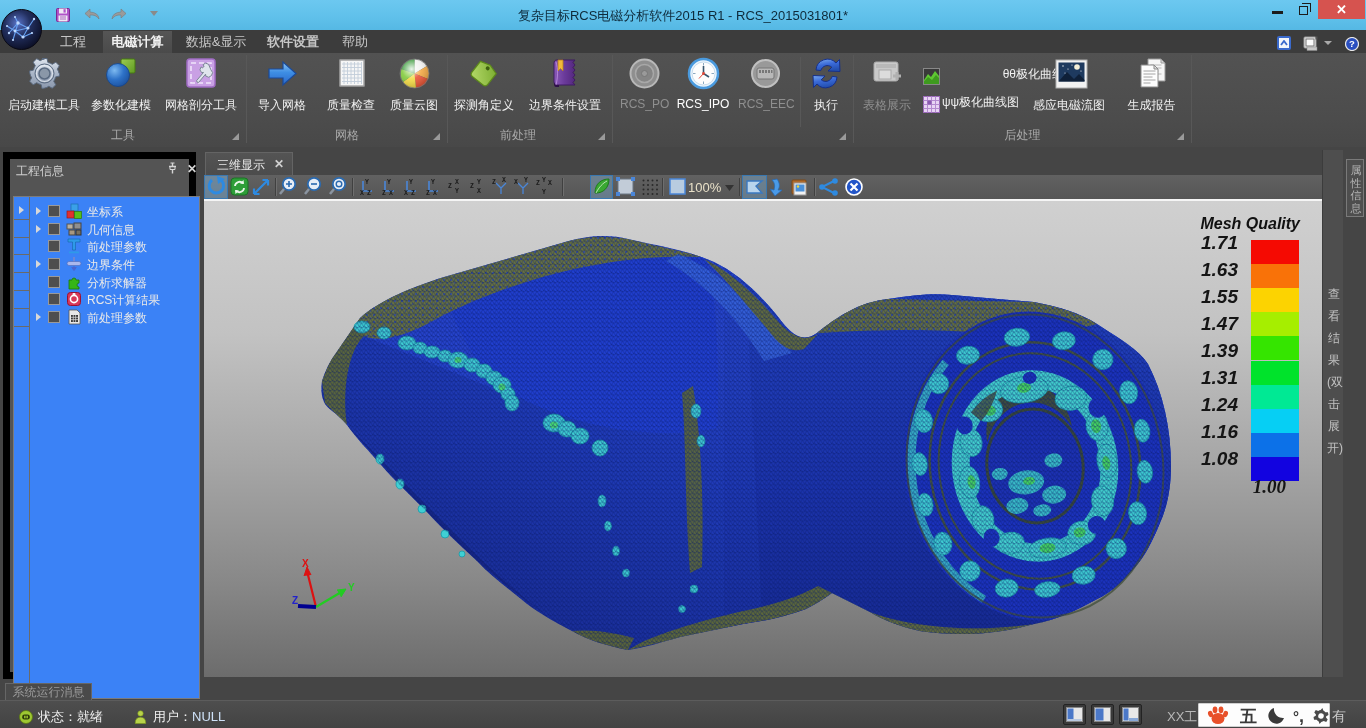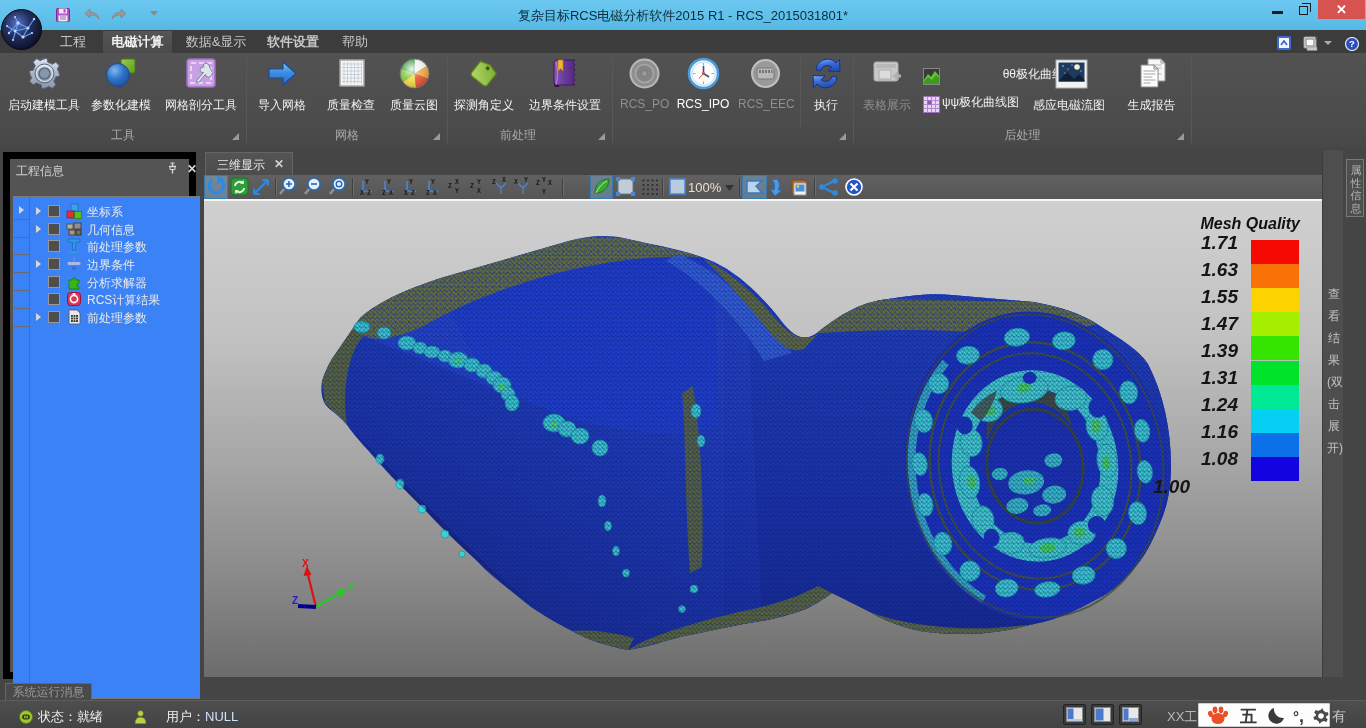--- a/index.html
+++ b/index.html
@@ -867,37 +867,37 @@
   <div class="leg-seg" style="top:456.9px; background:#1203e0; height:24.2px;"></div>
   <div class="leg-val" style="left:1168px; top:232px;">1.71</div>
   <div class="leg-val" style="left:1168px; top:259px;">1.63</div>
   <div class="leg-val" style="left:1168px; top:286px;">1.55</div>
   <div class="leg-val" style="left:1168px; top:313px;">1.47</div>
   <div class="leg-val" style="left:1168px; top:340px;">1.39</div>
   <div class="leg-val" style="left:1168px; top:367px;">1.31</div>
   <div class="leg-val" style="left:1168px; top:394px;">1.24</div>
   <div class="leg-val" style="left:1168px; top:421px;">1.16</div>
   <div class="leg-val" style="left:1168px; top:448px;text-align:right;">1.08</div>
-  <div class="leg-val" style="left:1120px; top:476px;">1.00</div>
+  <div class="leg-val" style="left:1216px; top:476px;font-family:Liberation Serif, serif;">1.00</div>
 
   <div id="sysmsg-tab">系统运行消息</div>
   <div id="statusbar">
     <svg style="position:absolute;left:19px;top:9px;" width="14" height="14" viewBox="0 0 14 14">
         <circle cx="7" cy="7" r="6.5" fill="#9ec832"></circle>
         <circle cx="7" cy="7" r="6.5" fill="none" stroke="#5a7a10" stroke-width="0.8"></circle>
         <rect x="3.2" y="4.6" width="7.6" height="4.8" rx="2.2" fill="#2c3a08"></rect>
         <rect x="5.1" y="5.7" width="1.5" height="2.6" fill="#9ec832"></rect>
         <rect x="7.4" y="5.7" width="1.5" height="2.6" fill="#9ec832"></rect>
       </svg>
     <div style="position:absolute;left:38px;top:7px;font-size:13px;color:#f0f0f0;">状态：就绪</div>
     <svg style="position:absolute;left:134px;top:9px;" width="13" height="14" viewBox="0 0 13 14">
         <circle cx="6.5" cy="3.4" r="2.7" fill="#b8d24a" stroke="#7a9a18" stroke-width="0.6"></circle>
         <path d="M1.2 13.5 Q1.2 7.2 6.5 7.2 Q11.8 7.2 11.8 13.5 Z" fill="#b8d24a" stroke="#7a9a18" stroke-width="0.6"></path>
       </svg>
-    <div style="position:absolute;left:166px;top:7px;font-size:13px;color:#f0f0f0;">用户：<span style="color:#cfe2f8;">NULL</span></div>
+    <div style="position:absolute;left:153px;top:7px;font-size:13px;color:#f0f0f0;">用户：<span style="color:#cfe2f8;">NULL</span></div>
 
     <div class="laybtn" style="left:1063px;"><svg width="17" height="15" viewBox="0 0 17 15">
           <rect x="0.5" y="0.5" width="16" height="14" fill="#e8e8e8" stroke="#888"></rect>
           <rect x="1.5" y="1.5" width="6" height="12" fill="#4b78c8"></rect>
           <rect x="1.5" y="12" width="14" height="2" fill="#b8c8e0"></rect>
         </svg></div>
     <div class="laybtn" style="left:1091px;"><svg width="17" height="15" viewBox="0 0 17 15">
           <rect x="0.5" y="0.5" width="16" height="14" fill="#e8e8e8" stroke="#888"></rect>
           <rect x="1.5" y="1.5" width="8" height="12" fill="#4b78c8"></rect>
         </svg></div>

